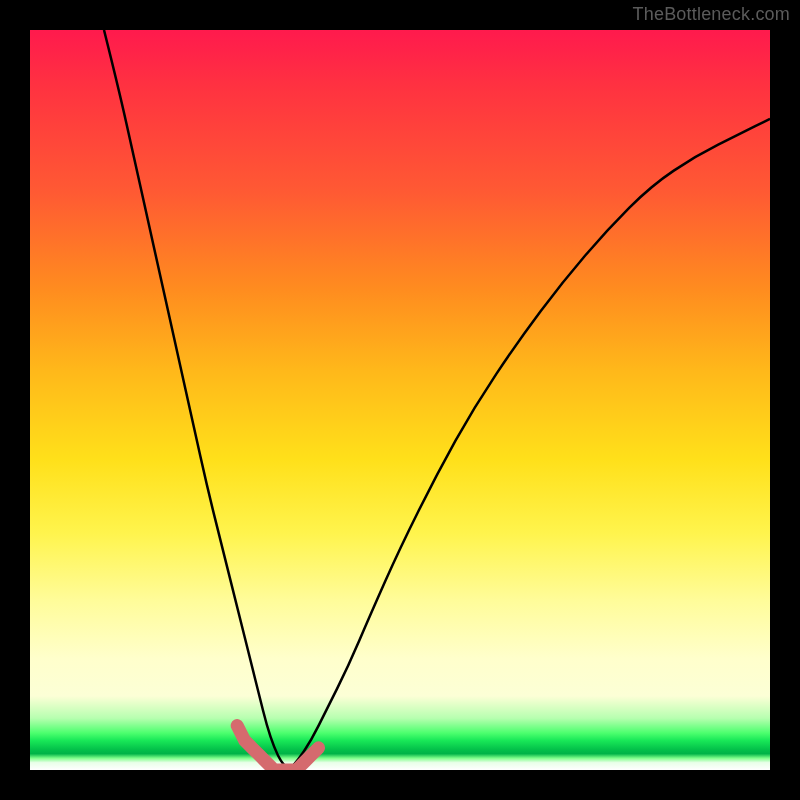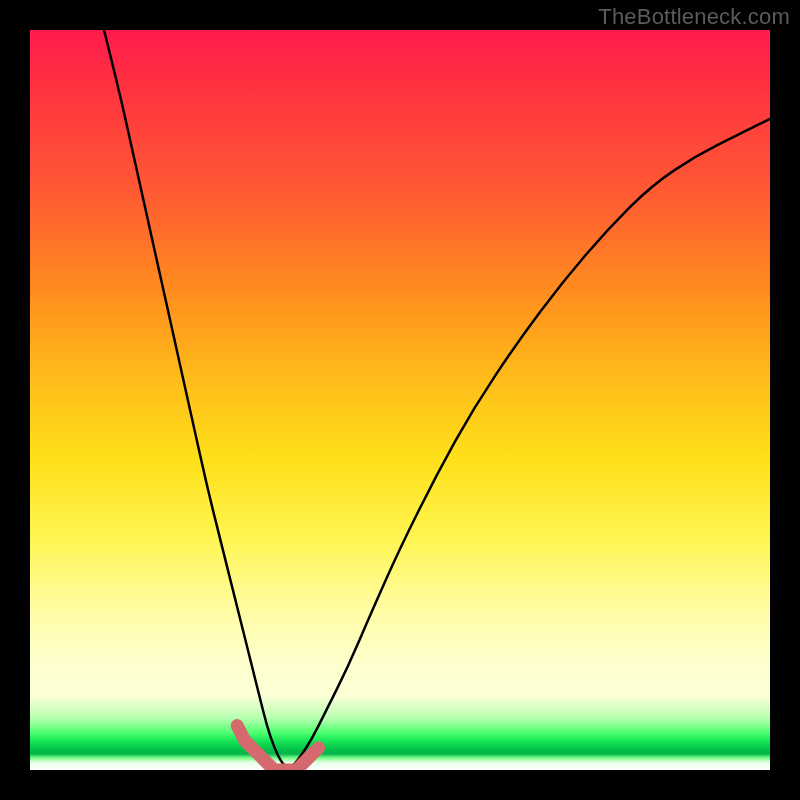--- a/index.html
+++ b/index.html
@@ -54,21 +54,21 @@
     position: absolute;
     inset: 0;
     width: 100%;
     height: 100%;
   }
   .watermark {
     position: absolute;
     top: 4px;
     right: 10px;
     color: #5b5b5b;
-    font-size: 22px;
+    font-size: 18px;
     font-weight: 400;
     letter-spacing: 0.2px;
   }
 </style>
 </head>
 <body>
 
 <div class="frame">
   <div class="watermark">TheBottleneck.com</div>
 

